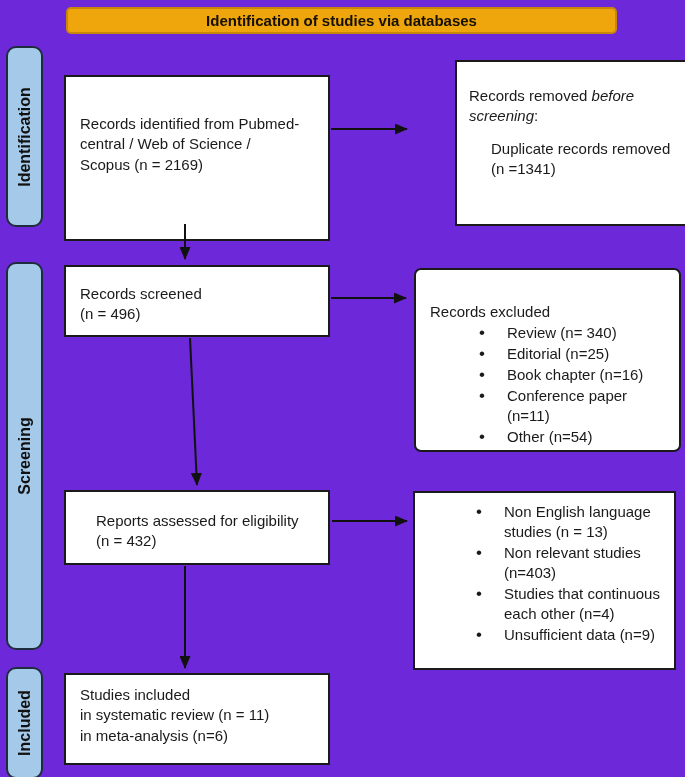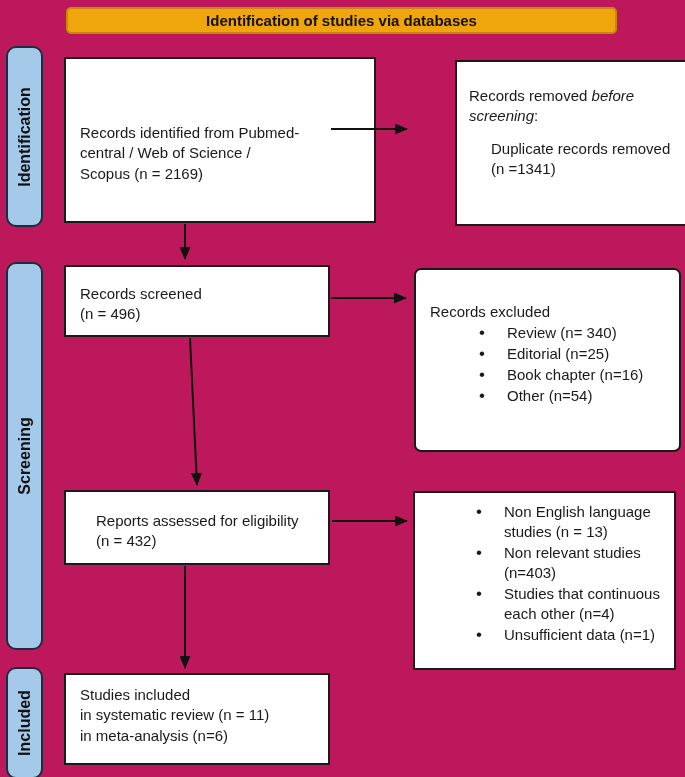--- a/index.html
+++ b/index.html
@@ -1,17 +1,17 @@
 <!DOCTYPE html>
 <html style="--header-bg: #EFA50C; --header-border: #C8860A; --stage-bg: #A5C9E9; --stage-border: #1E2D3D; --box-border: #1a1a1a; --arrow: #111111; --text: #1a1a1a;"><head>
 <meta charset="utf-8">
 <style>
   html,body{margin:0;padding:0;background:#fff;}
   .canvas{
-    position:relative;width:685px;height:777px;background:#be185d;
+    position:relative;width:685px;height:777px;background:#6d28d9;
     font-family:"Liberation Sans",sans-serif;color:var(--text,#1a1a1a);
     overflow:hidden;
   }
   
   .banner{
     position:absolute;left:66px;top:7px;width:551px;height:27px;
     background:var(--header-bg,#EFA50C);
     border:2px solid var(--header-border,#C8860A);
     border-radius:5px;box-sizing:border-box;
     display:flex;align-items:center;justify-content:center;
@@ -32,21 +32,21 @@
   .stage-identification{top:46px;height:181px;}
   .stage-screening{top:262px;height:388px;}
   .stage-included{top:667px;height:112px;}
   
   .fbox{
     position:absolute;background:#fff;
     border:2px solid var(--box-border,#1a1a1a);
     box-sizing:border-box;font-size:15px;line-height:1.35;
   }
   .pre{white-space:pre-line;}
-  .box-identified{left:64px;top:57px;width:312px;height:166px;padding:64px 10px 0 14px;}
+  .box-identified{left:64px;top:75px;width:266px;height:166px;padding:37px 10px 0 14px;}
   .box-removed{left:414px;top:60px;width:267px;height:166px;padding:24px 8px 0 12px;margin-left:41px;}
   .box-removed .detail{margin:12px 0 0 22px;}
   .box-screened{left:64px;top:265px;width:266px;height:72px;padding:17px 10px 0 14px;}
   .box-records-excluded{left:414px;top:268px;width:267px;height:184px;padding:32px 6px 0 14px;border-radius:7px;}
   .box-assessed{left:64px;top:490px;width:266px;height:75px;padding:19px 10px 0 30px;}
   .box-reports-excluded{left:413px;top:491px;width:263px;height:179px;padding:8px 4px 0 12px;}
   .box-included{left:64px;top:673px;width:266px;height:92px;padding:10px 20px 0 14px;}
   
   ul.bullets{margin:1px 0 0 0;padding:0;}
   ul.bullets li{
@@ -96,38 +96,39 @@
     <div class="pre">Records screened
 (n = 496)</div>
   </div>
 
   <div class="fbox box-records-excluded">
     <div class="pre">Records excluded</div>
     <ul class="bullets">
         <li>Review (n= 340)</li>
         <li>Editorial (n=25)</li>
         <li>Book chapter (n=16)</li>
+        <li>Conference paper (n=11)</li>
         <li>Other (n=54)</li>
       </ul>
   </div>
 
   <div class="fbox box-assessed">
     <div class="pre">Reports assessed for eligibility
 (n = 432)</div>
   </div>
 
   <div class="fbox box-reports-excluded">
     <ul class="bullets">
         <li>Non English language
 studies (n = 13)</li>
         <li>Non relevant studies
 (n=403)</li>
         <li>Studies that continuous
 each other (n=4)</li>
-        <li>Unsufficient data (n=1)</li>
+        <li>Unsufficient data (n=9)</li>
       </ul>
   </div>
 
   <div class="fbox box-included">
     <div class="pre">Studies included
 in systematic review (n = 11)
 in meta-analysis (n=6)</div>
   </div>
 
   <svg class="arrows" width="685" height="777">

